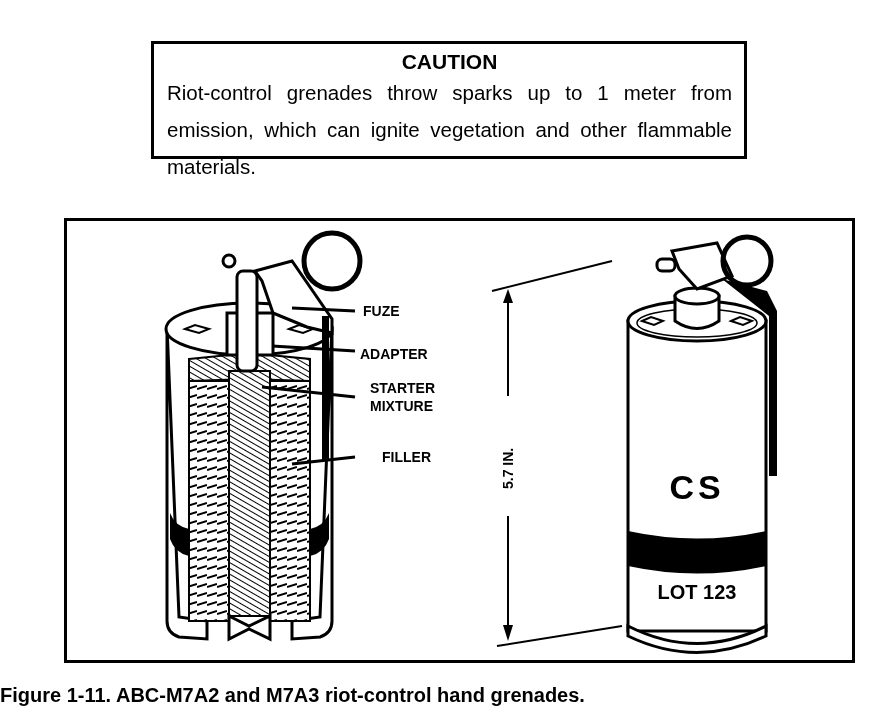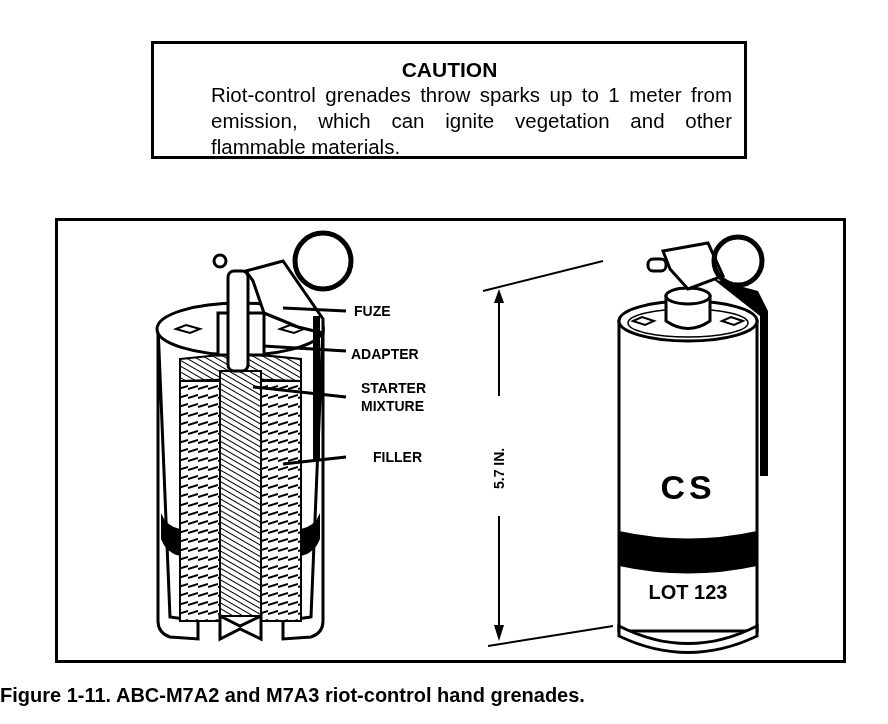--- a/index.html
+++ b/index.html
@@ -1,20 +1,20 @@
 <!DOCTYPE html>
 <html><head>
 <meta charset="utf-8">
 <style>
   html, body { margin: 0; padding: 0; background: #ffffff; }
   body { width: 888px; height: 724px; position: relative; overflow: hidden; font-family: "Liberation Sans", sans-serif; color: #000; }
-  .caution-box { position: absolute; left: 151px; top: 41px; width: 596px; height: 118px; border: 3px solid #000; box-sizing: border-box; padding: 12px 12px 0 13px; }
+  .caution-box { position: absolute; left: 151px; top: 41px; width: 596px; height: 118px; border: 3px solid #000; box-sizing: border-box; padding: 4px 12px 0 13px; }
   .caution-title { text-align: center; font-weight: bold; font-size: 21px; line-height: 24px; margin: 2px 0 0 0; }
-  .caution-text { font-size: 20.5px; line-height: 26px; text-align: justify; text-align-last: left; margin-left: 44px; }
-  .figure-box { position: absolute; left: 55px; top: 218px; width: 791px; height: 445px; border: 3px solid #000; box-sizing: border-box; }
+  .caution-text { font-size: 20.5px; line-height: 37px; text-align: justify; text-align-last: left; }
+  .figure-box { position: absolute; left: 64px; top: 218px; width: 791px; height: 445px; border: 3px solid #000; box-sizing: border-box; }
   .figure-box svg { position: absolute; left: 0; top: 0; }
   .caption { position: absolute; left: 0; width: 888px; top: 683px; text-align: left; font-weight: bold; font-size: 20px; line-height: 24px; }
   .lbl { font-family: "Liberation Sans", sans-serif; font-weight: bold; font-size: 14px; }
   .stencil { font-family: "Liberation Sans", sans-serif; font-weight: bold; }
 </style>
 </head>
 <body>
 
 <div class="caution-box">
   <div class="caution-title">CAUTION</div>

